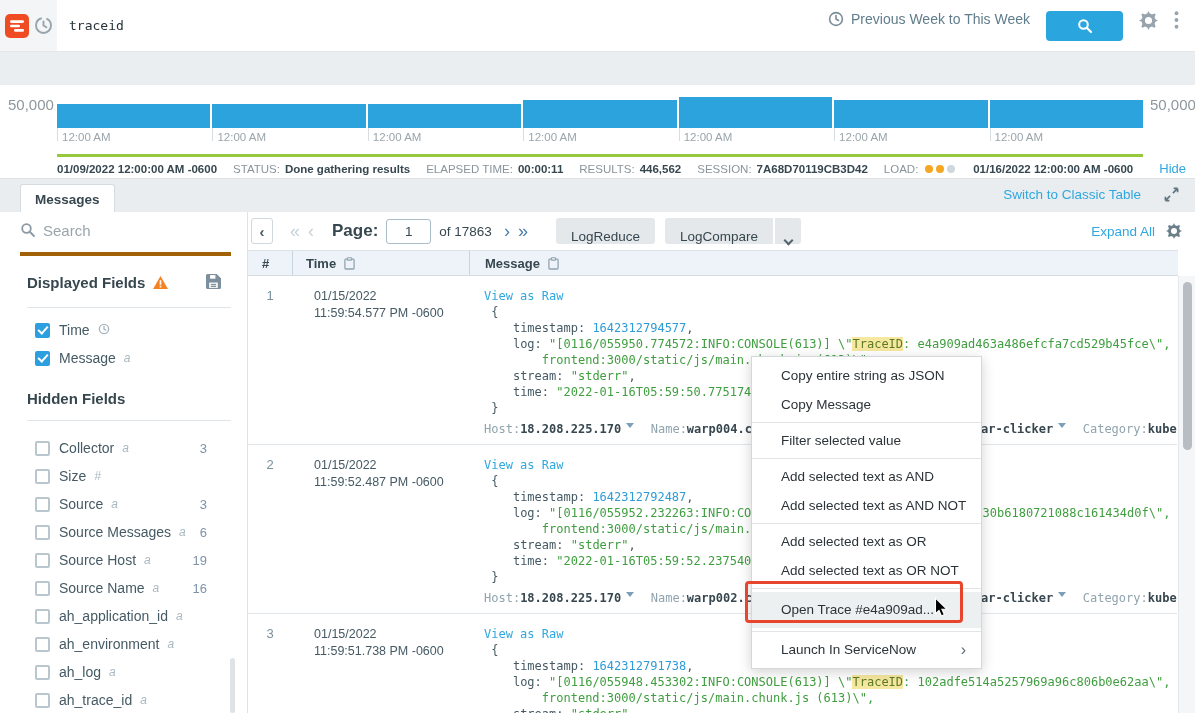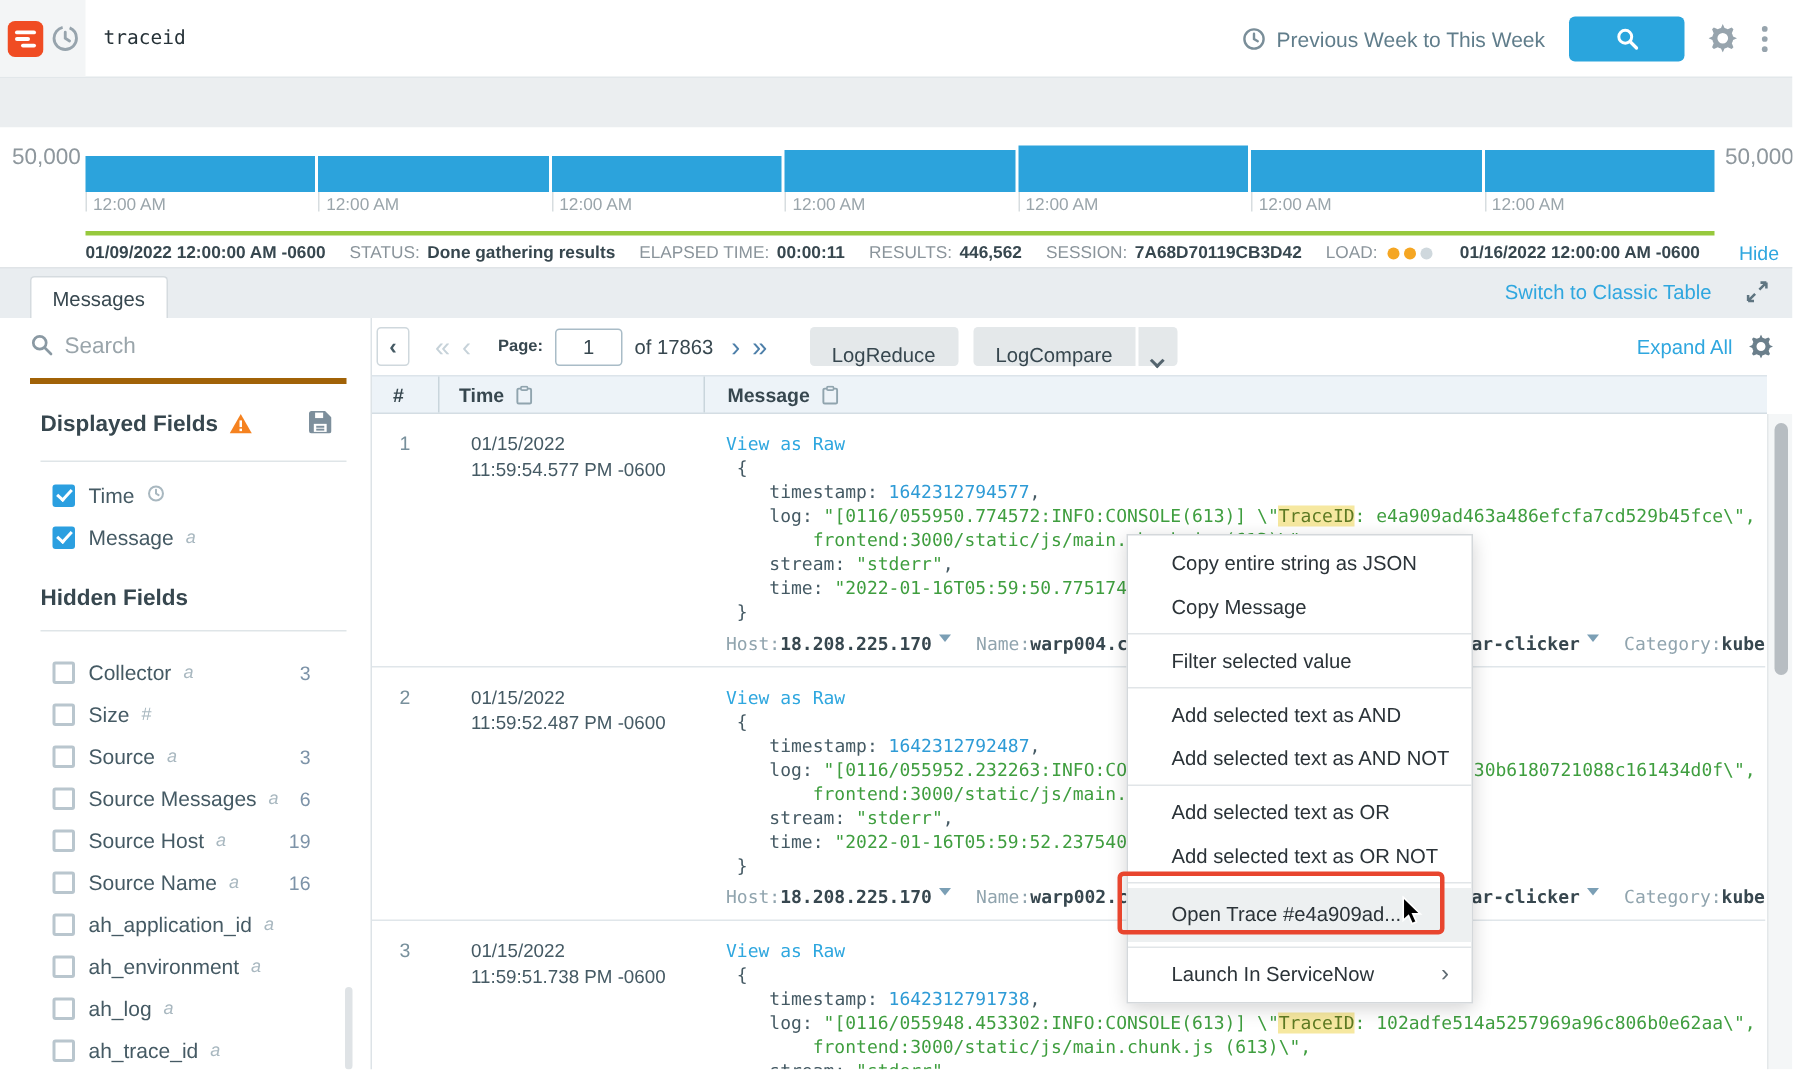--- a/index.html
+++ b/index.html
@@ -3,21 +3,21 @@
 <meta charset="utf-8">
 <style>
   *{box-sizing:border-box;margin:0;padding:0}
   html,body{width:1195px;height:713px}
   body{position:relative;overflow:hidden;background:#fff;font-family:"Liberation Sans",sans-serif;color:#37474f}
   svg{display:block}
   
   .topbar{position:absolute;top:0;left:0;right:0;height:52px;background:#fff;border-bottom:1px solid #e2e7ea;display:flex;align-items:center;z-index:5}
   .logo-area{width:57px;height:51px;background:#f3f5f6;display:flex;align-items:center;justify-content:center;gap:5px;flex:none}
   .query-box{flex:1;padding-left:12px;font-family:"DejaVu Sans Mono",monospace;font-size:13px;color:#263238}
-  .topbar-right{display:flex;align-items:center;gap:16px;padding-right:16px}
+  .topbar-right{display:flex;align-items:flex-start;gap:16px;padding-right:16px}
   .time-range{display:flex;align-items:center;gap:7px;color:#607d8b;font-size:14px;cursor:pointer}
   .search-btn{width:77px;height:30px;background:#2aa5dd;border-radius:4px;display:flex;align-items:center;justify-content:center;cursor:pointer}
   .icon-gray{color:#97a4ad}
   
   .gray-band{position:absolute;top:52px;left:0;right:0;height:33px;background:#ebeef0}
   
   .histo{position:absolute;top:85px;left:0;right:0;height:93px;background:#fff}
   .ylab{position:absolute;top:11px;font-size:15px;color:#8e979d}
   .ylab.left{left:8px;width:40px;text-align:right}
   .ylab.right{left:1150px}
@@ -31,21 +31,21 @@
   .status-row .date{font-weight:700;color:#37474f;font-size:11.5px}
   .sgroup{display:flex;align-items:center;gap:5px;margin-left:16px}
   .sgroup:first-of-type{margin-left:34px}
   .sval{font-weight:700;color:#37474f}
   .load-dots{display:inline-flex;gap:3px;margin-left:2px}
   .dot{width:8px;height:8px;border-radius:50%}
   .hide-link{margin-left:26px;color:#2fa7df;font-size:13px;cursor:pointer}
   .date-right{margin-left:auto}
   
   .tabbar{position:absolute;top:178px;left:0;right:0;height:34px;background:#e9edf0;border-top:1px solid #e0e4e7}
-  .tab{position:absolute;left:20px;top:5px;height:29px;padding:0 14px;background:#fff;border:1px solid #d5dbdf;border-bottom:none;border-radius:3px 3px 0 0;display:flex;align-items:center;font-size:13.5px;font-weight:400;color:#37474f;cursor:pointer}
+  .tab{position:absolute;left:20px;top:5px;height:29px;padding:0 14px;background:#fff;border:1px solid #d5dbdf;border-bottom:none;border-radius:3px 3px 0 0;display:flex;align-items:center;font-size:13.5px;font-weight:700;color:#37474f;cursor:pointer}
   .switch-link{position:absolute;right:54px;top:8px;color:#2fa7df;font-size:13.5px;cursor:pointer}
   .expand-icon{position:absolute;right:16px;top:8px;color:#5f7581;cursor:pointer}
   
   .content{position:absolute;top:212px;left:0;right:0;bottom:0;display:flex}
   .sidebar{width:248px;flex:none;position:relative;background:#fff;border-right:1px solid #dde3e7}
   .sb-search{position:absolute;top:10px;left:20px;right:16px;height:34px;border-bottom:4px solid #a16207;display:flex;align-items:flex-start;gap:7px;color:#9aa5ab}
   .sb-search input{border:none;outline:none;font-size:15px;color:#455a64;width:150px;font-family:"Liberation Sans",sans-serif}
   .sb-search input::placeholder{color:#9aa5ab}
   .sb-title{position:absolute;left:27px;font-size:15px;font-weight:700;color:#37474f;display:flex;align-items:center;gap:8px}
   .sb-hr{position:absolute;left:27px;right:16px;height:1px;background:#dfe5e8}
@@ -61,21 +61,21 @@
   .fcount{position:absolute;right:40px;font-size:13px;color:#7d93a8}
   .sb-scroll{position:absolute;right:12px;bottom:0;width:5px;height:55px;background:#dfe3e6;border-radius:3px}
   
   .main{flex:1;position:relative;background:#fff;overflow:hidden}
   .toolbar{position:absolute;top:0;left:0;right:0;height:38px;display:flex;align-items:center}
   .collapse-btn{width:22px;height:26px;margin-left:3px;border:1px solid #cfd8dd;border-radius:3px;background:#fff;display:flex;align-items:center;justify-content:center;font-weight:700;font-size:15px;color:#455a64;cursor:pointer}
   .pg-arrow{font-size:18px;cursor:pointer;padding:0 4px}
   .pg-dis{color:#c6d2d9}
   .pg-en{color:#4d7fa9}
   .pg-first{margin-left:13px}
-  .page-label{margin-left:14px;font-size:11px;font-weight:700;color:#37474f}
+  .page-label{margin-left:14px;font-size:17px;font-weight:700;color:#37474f}
   .page-input{width:45px;height:25px;margin-left:8px;border:1px solid #a9bcc7;border-radius:3px;text-align:center;font-size:13.5px;color:#37474f;font-family:"Liberation Sans",sans-serif}
   .page-total{margin-left:8px;font-size:13.5px;color:#37474f}
   .btn{height:26px;background:#e4e8ea;border-radius:3px;display:flex;align-items:flex-end;padding:0 15px;font-size:13.5px;color:#37474f;cursor:pointer}
   .logreduce{margin-left:24px}
   .logcompare{margin-left:10px;border-radius:3px 0 0 3px}
   .logcompare-dd{margin-left:2px;width:26px;padding:0;justify-content:center;border-radius:0 3px 3px 0}
   .chev{width:7px;height:7px;border-right:2px solid #54646e;border-bottom:2px solid #54646e;transform:rotate(45deg);margin-top:-4px}
   .expand-all{position:absolute;right:40px;color:#2fa7df;font-size:13.5px;cursor:pointer}
   .tbl-gear{position:absolute;right:13px;color:#6b7f8b;cursor:pointer}
   .thead{position:absolute;top:38px;left:0;right:17px;height:26px;background:#edf3f8;border-top:1px solid #dce4ea;border-bottom:1px solid #d4dde3;display:flex;font-size:13px;font-weight:700;color:#37474f}

